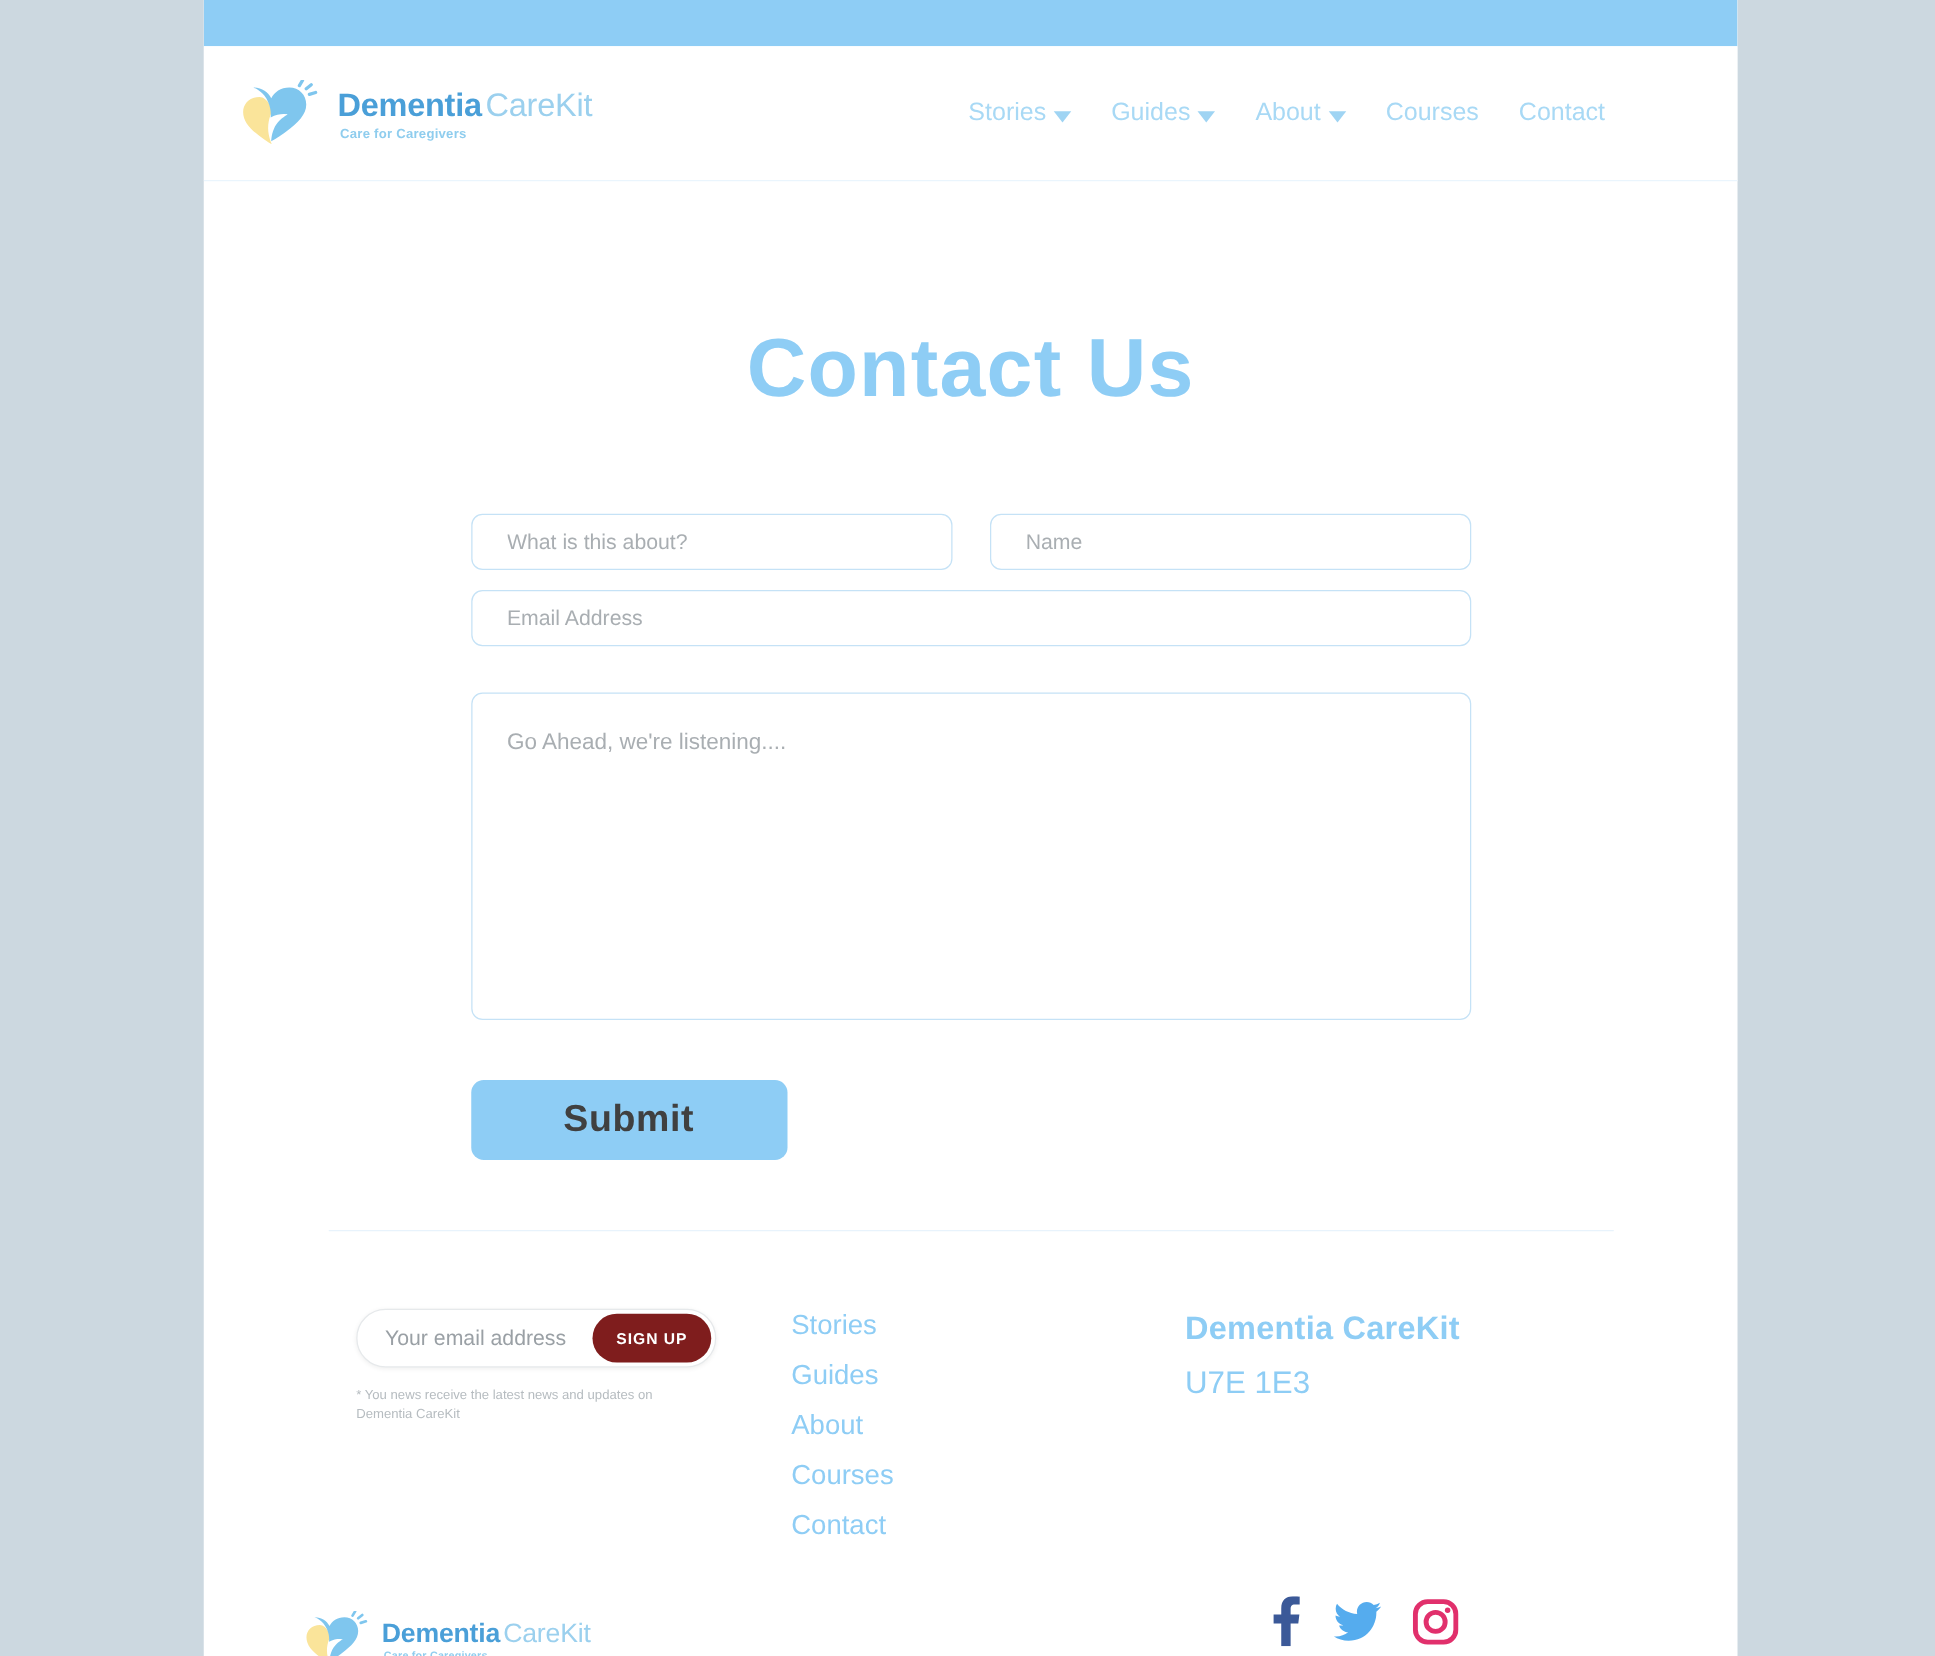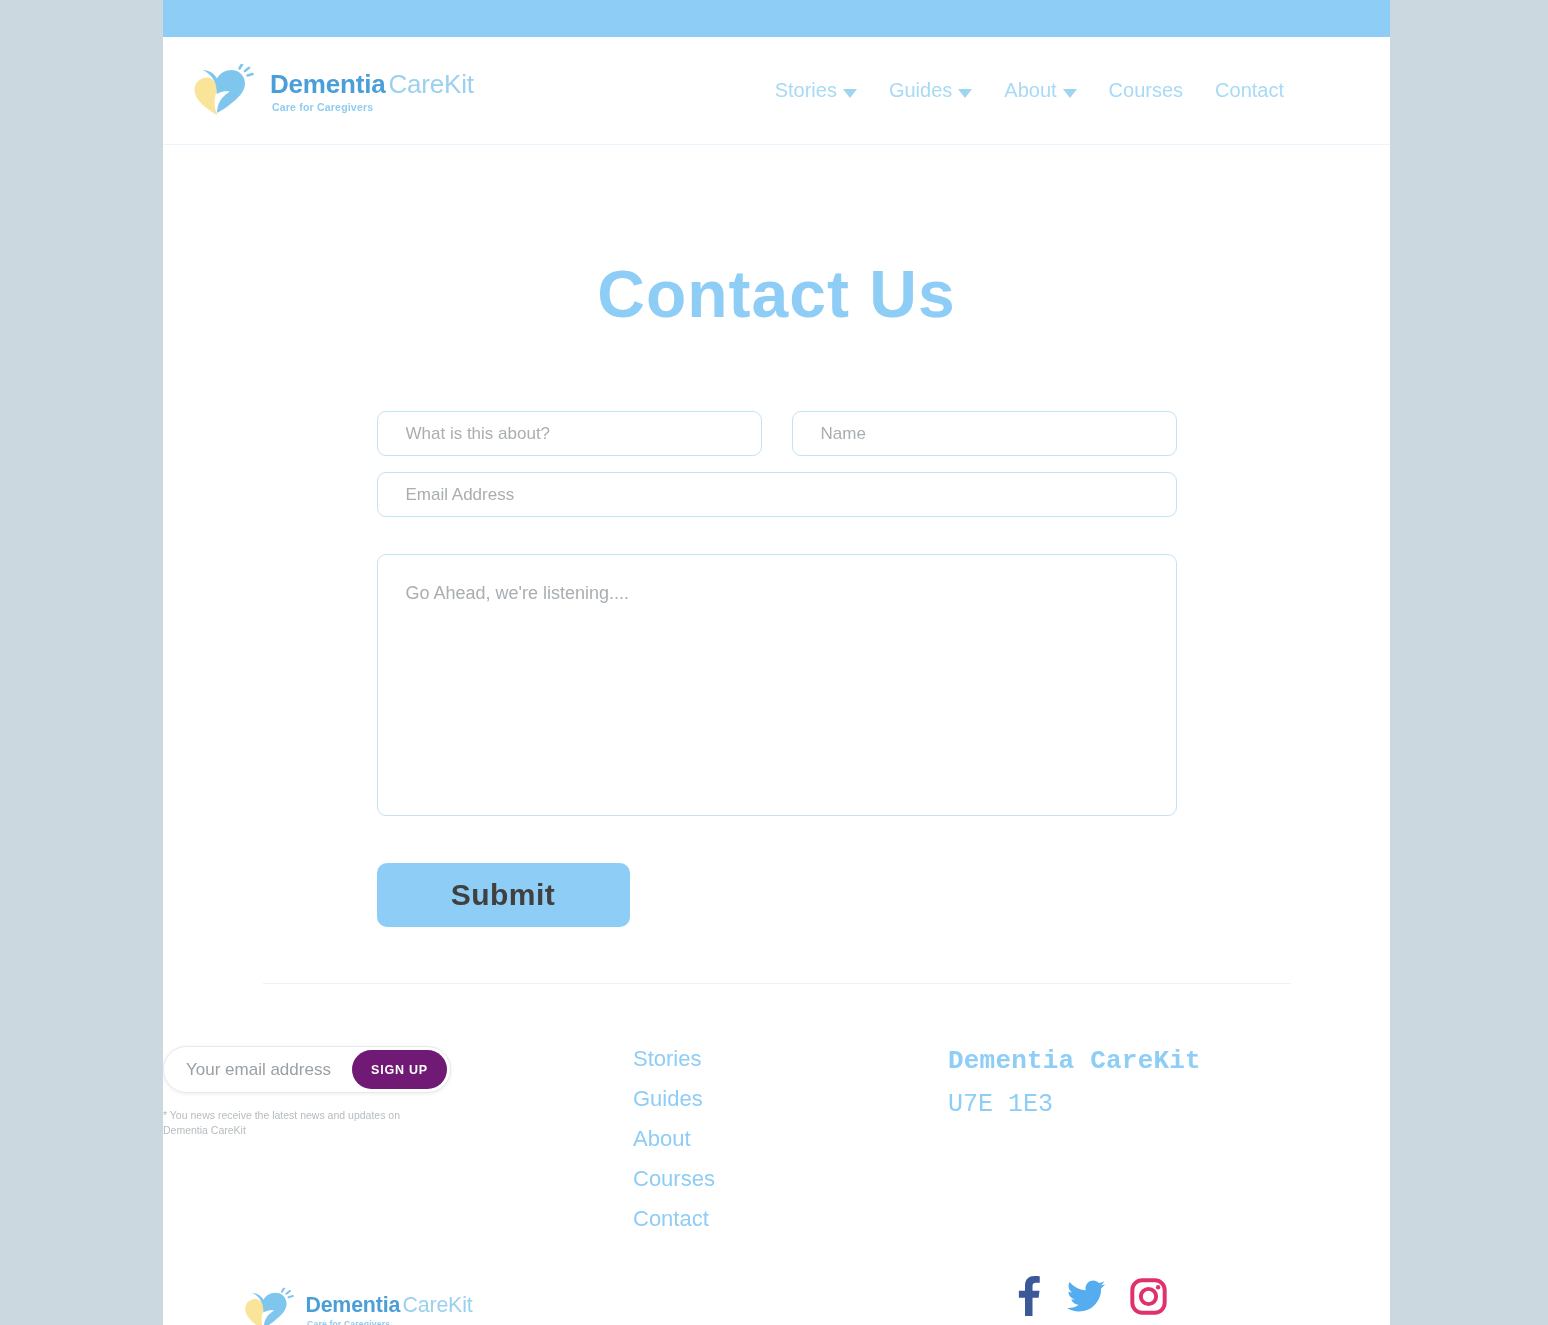--- a/index.html
+++ b/index.html
@@ -199,20 +199,21 @@
   }
 
   .footer-cols {
     display: flex;
     padding: 62px 0 0 0;
     position: relative;
   }
 
   .footer-col-signup {
     width: 470px;
+    padding-left: 122px;
   }
 
   .signup-box {
     display: flex;
     align-items: center;
     width: 288px;
     height: 47px;
     border: 1px solid #e6e9eb;
     border-radius: 24px;
     background: #fff;
@@ -227,21 +228,21 @@
     height: 100%;
     padding-left: 22px;
     font-size: 17px;
     color: #6f7478;
     font-family: "Liberation Sans", sans-serif;
     background: transparent;
     min-width: 0;
   }
   .signup-input::placeholder { color: #9aa0a5; }
   .signup-btn {
-    background: #701a75;
+    background: #7f1d1d;
     border: none;
     border-radius: 20px;
     color: #fff;
     font-size: 12.5px;
     font-weight: bold;
     letter-spacing: 0.8px;
     height: 39px;
     padding: 0 19px;
     cursor: pointer;
     font-family: "Liberation Sans", sans-serif;
@@ -264,21 +265,20 @@
   }
   .footer-link {
     color: #8ecdf5;
     font-size: 22px;
     cursor: pointer;
     width: fit-content;
   }
 
   .footer-col-address {
     flex: 1;
-    font-family: Liberation Mono, monospace;
   }
   .address-title {
     color: #8ecdf5;
     font-size: 26px;
     font-weight: bold;
     margin-bottom: 9px;
     letter-spacing: 0.2px;
   }
   .address-line {
     color: #8ecdf5;

